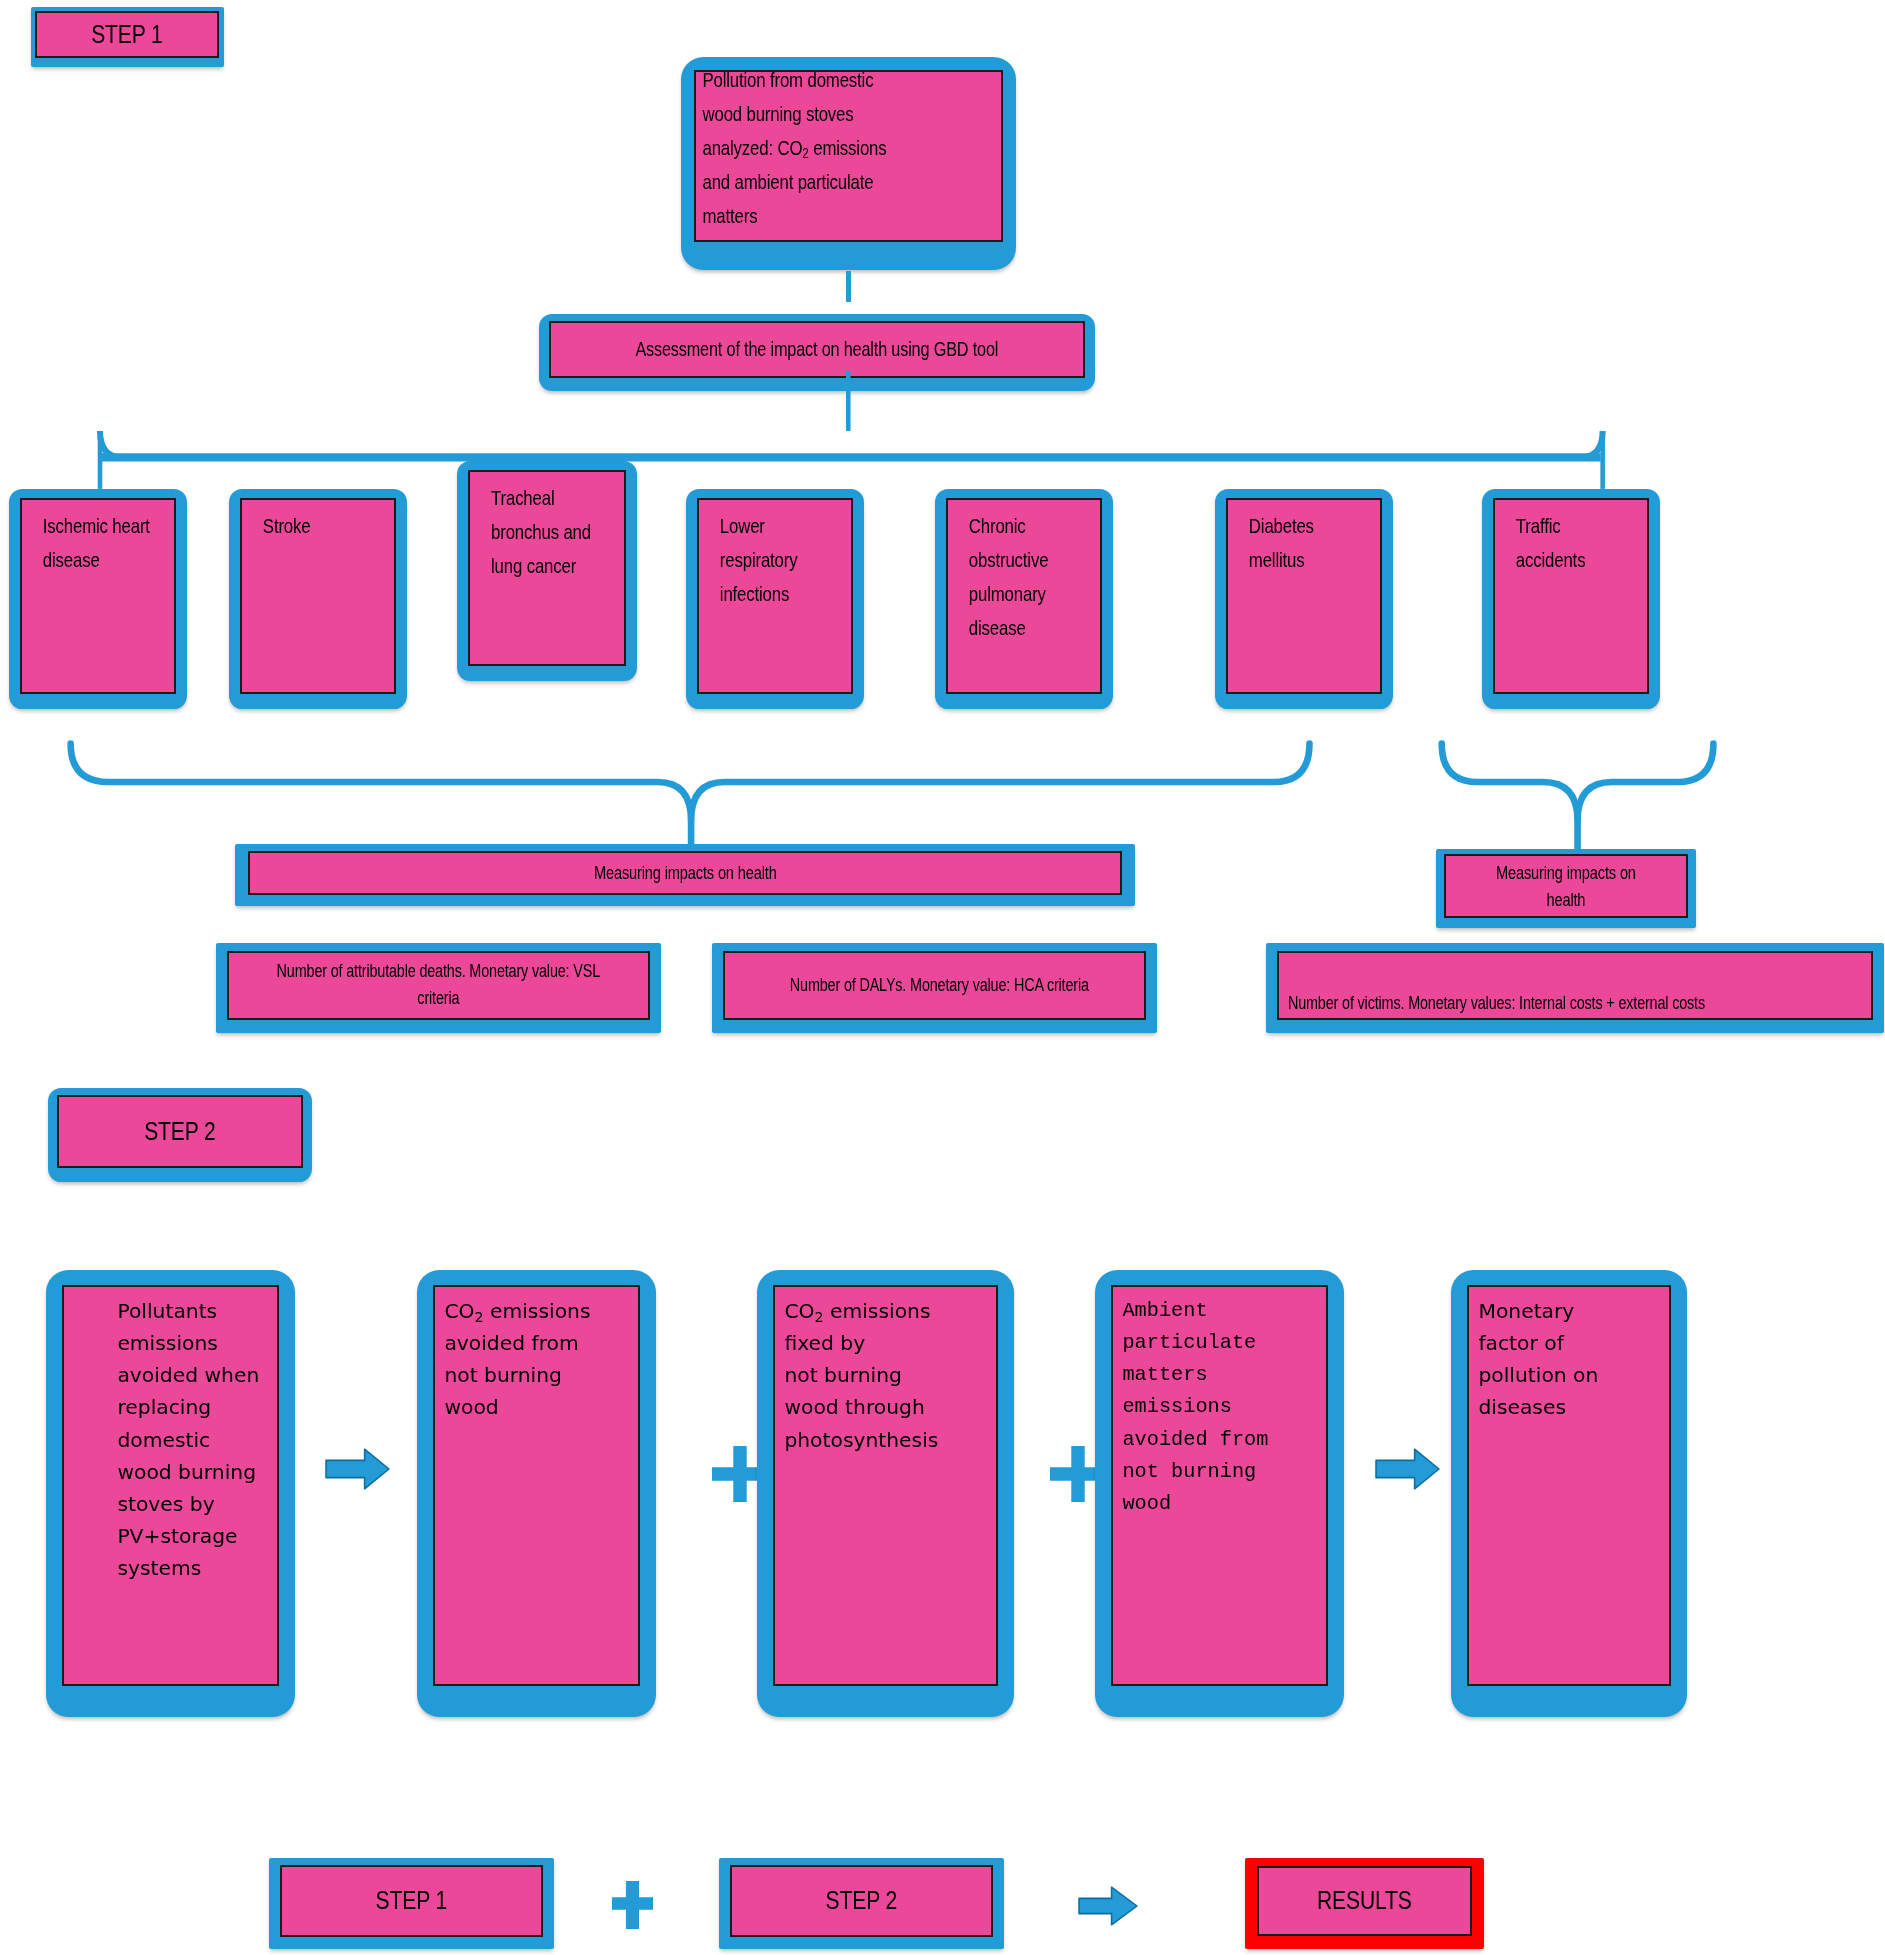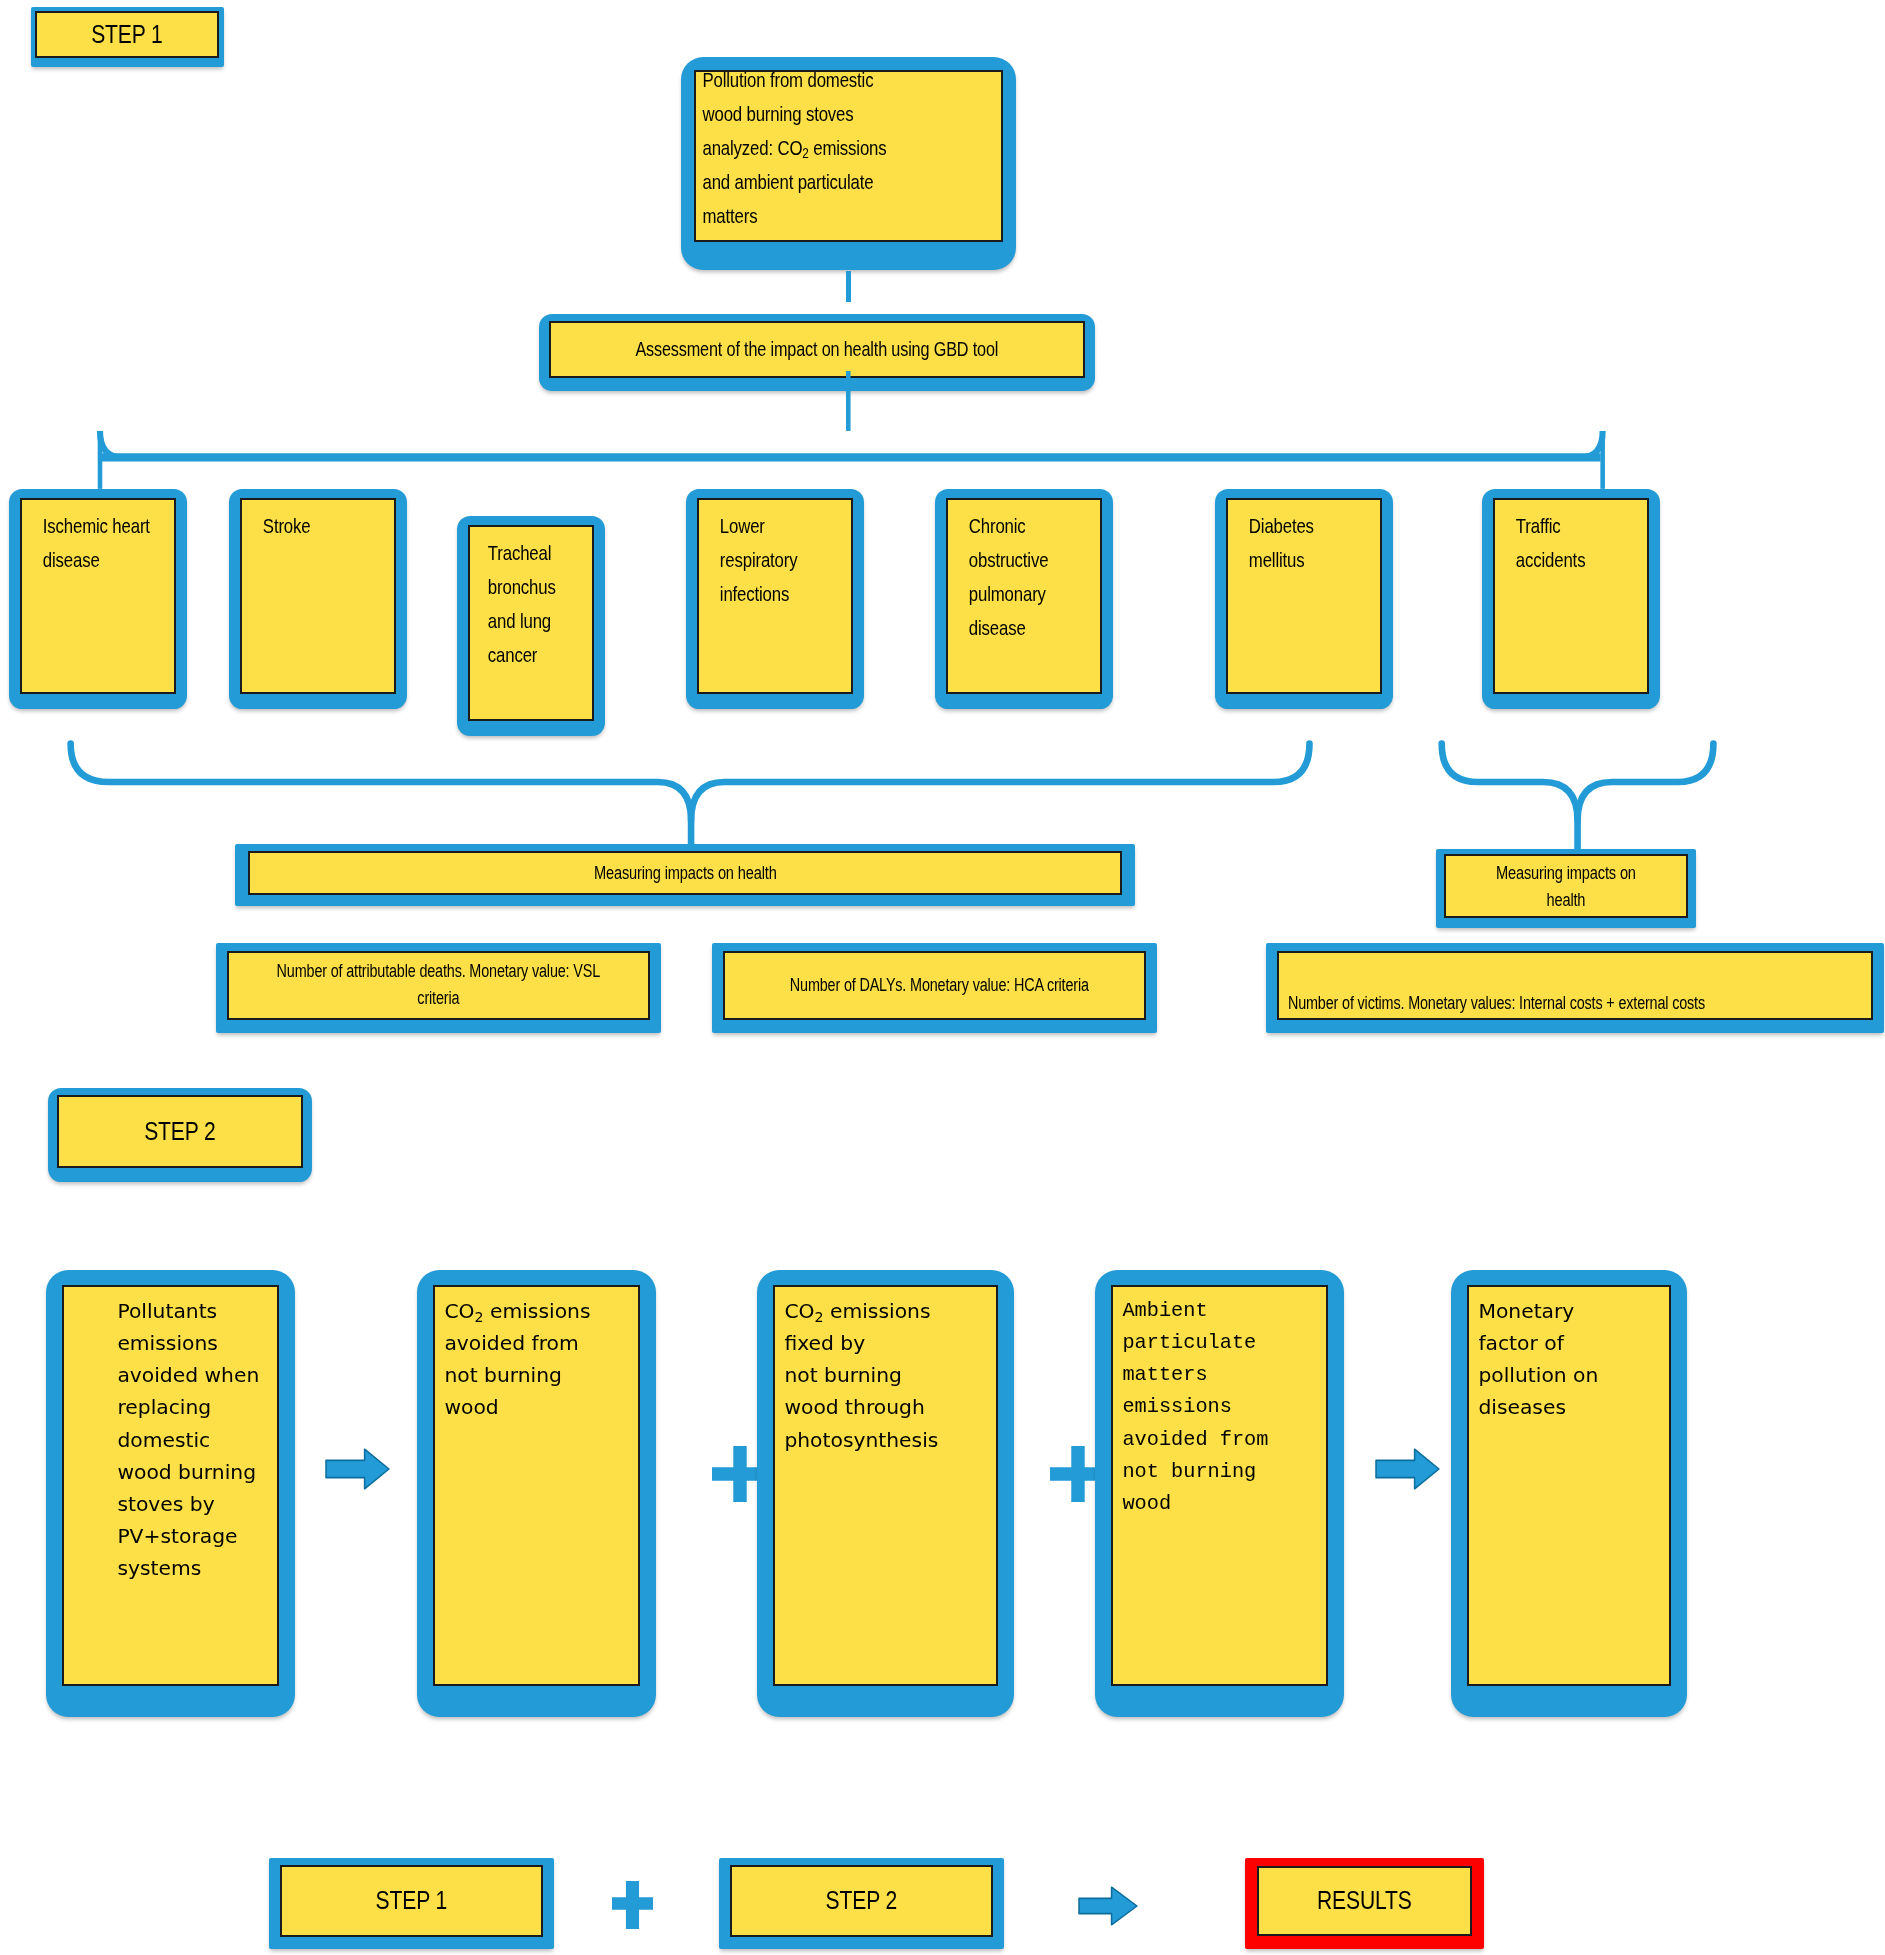--- a/index.html
+++ b/index.html
@@ -15,21 +15,21 @@
     position:absolute;
     background:#229BD6;
     box-sizing:border-box;
     box-shadow:0 3px 4.1px -1.5px rgba(0,0,0,0.28);
   }
   .node.rounded{border-radius:22.4px;}
   .node.rounded-sm{border-radius:13.2px;}
   .node.sq{border-radius:2px;}
   .node > .inner{
     position:absolute;
-    background:#fde047;
+    background:#ec4899;
     border:2.5px solid #1b1b1b;
     box-sizing:border-box;
     display:flex;
     overflow:hidden;
   }
   .node > .inner > .txt{
     width:100%;
     color:#000;
     line-height:1.50;
     white-space:pre-line;
@@ -121,21 +121,21 @@
       <div class="txt" style="font-size:21px;padding:9.1px 7.1px 0 7.1px;text-align:left;line-height:1.62;">Stroke</div>
     </div>
   </div>
 
   <div class="node rounded-sm cond a-topctr" style="left:9.1px;top:489px;width:178px;height:220px;">
     <div class="inner" style="left:11.2px;top:9.1px;right:11.2px;bottom:15.2px;">
       <div class="txt" style="font-size:21px;padding:9.1px 7.1px 0 7.1px;text-align:left;line-height:1.62;">Ischemic heart disease</div>
     </div>
   </div>
 
-  <div class="node rounded-sm cond a-topctr" style="left:457px;top:516px;width:148px;height:220px;">
+  <div class="node rounded-sm cond a-topctr" style="left:457px;top:461px;width:180px;height:220px;">
     <div class="inner" style="left:11.2px;top:9.1px;right:11.2px;bottom:15.2px;">
       <div class="txt" style="font-size:21px;padding:9.1px 7.1px 0 7.1px;text-align:left;line-height:1.62;">Tracheal bronchus and lung cancer</div>
     </div>
   </div>
 
   <div class="node rounded-sm cond a-topctr" style="left:686px;top:489px;width:178px;height:220px;">
     <div class="inner" style="left:11.2px;top:9.1px;right:11.2px;bottom:15.2px;">
       <div class="txt" style="font-size:21px;padding:9.1px 7.1px 0 7.1px;text-align:left;line-height:1.62;">Lower respiratory infections</div>
     </div>
   </div>

